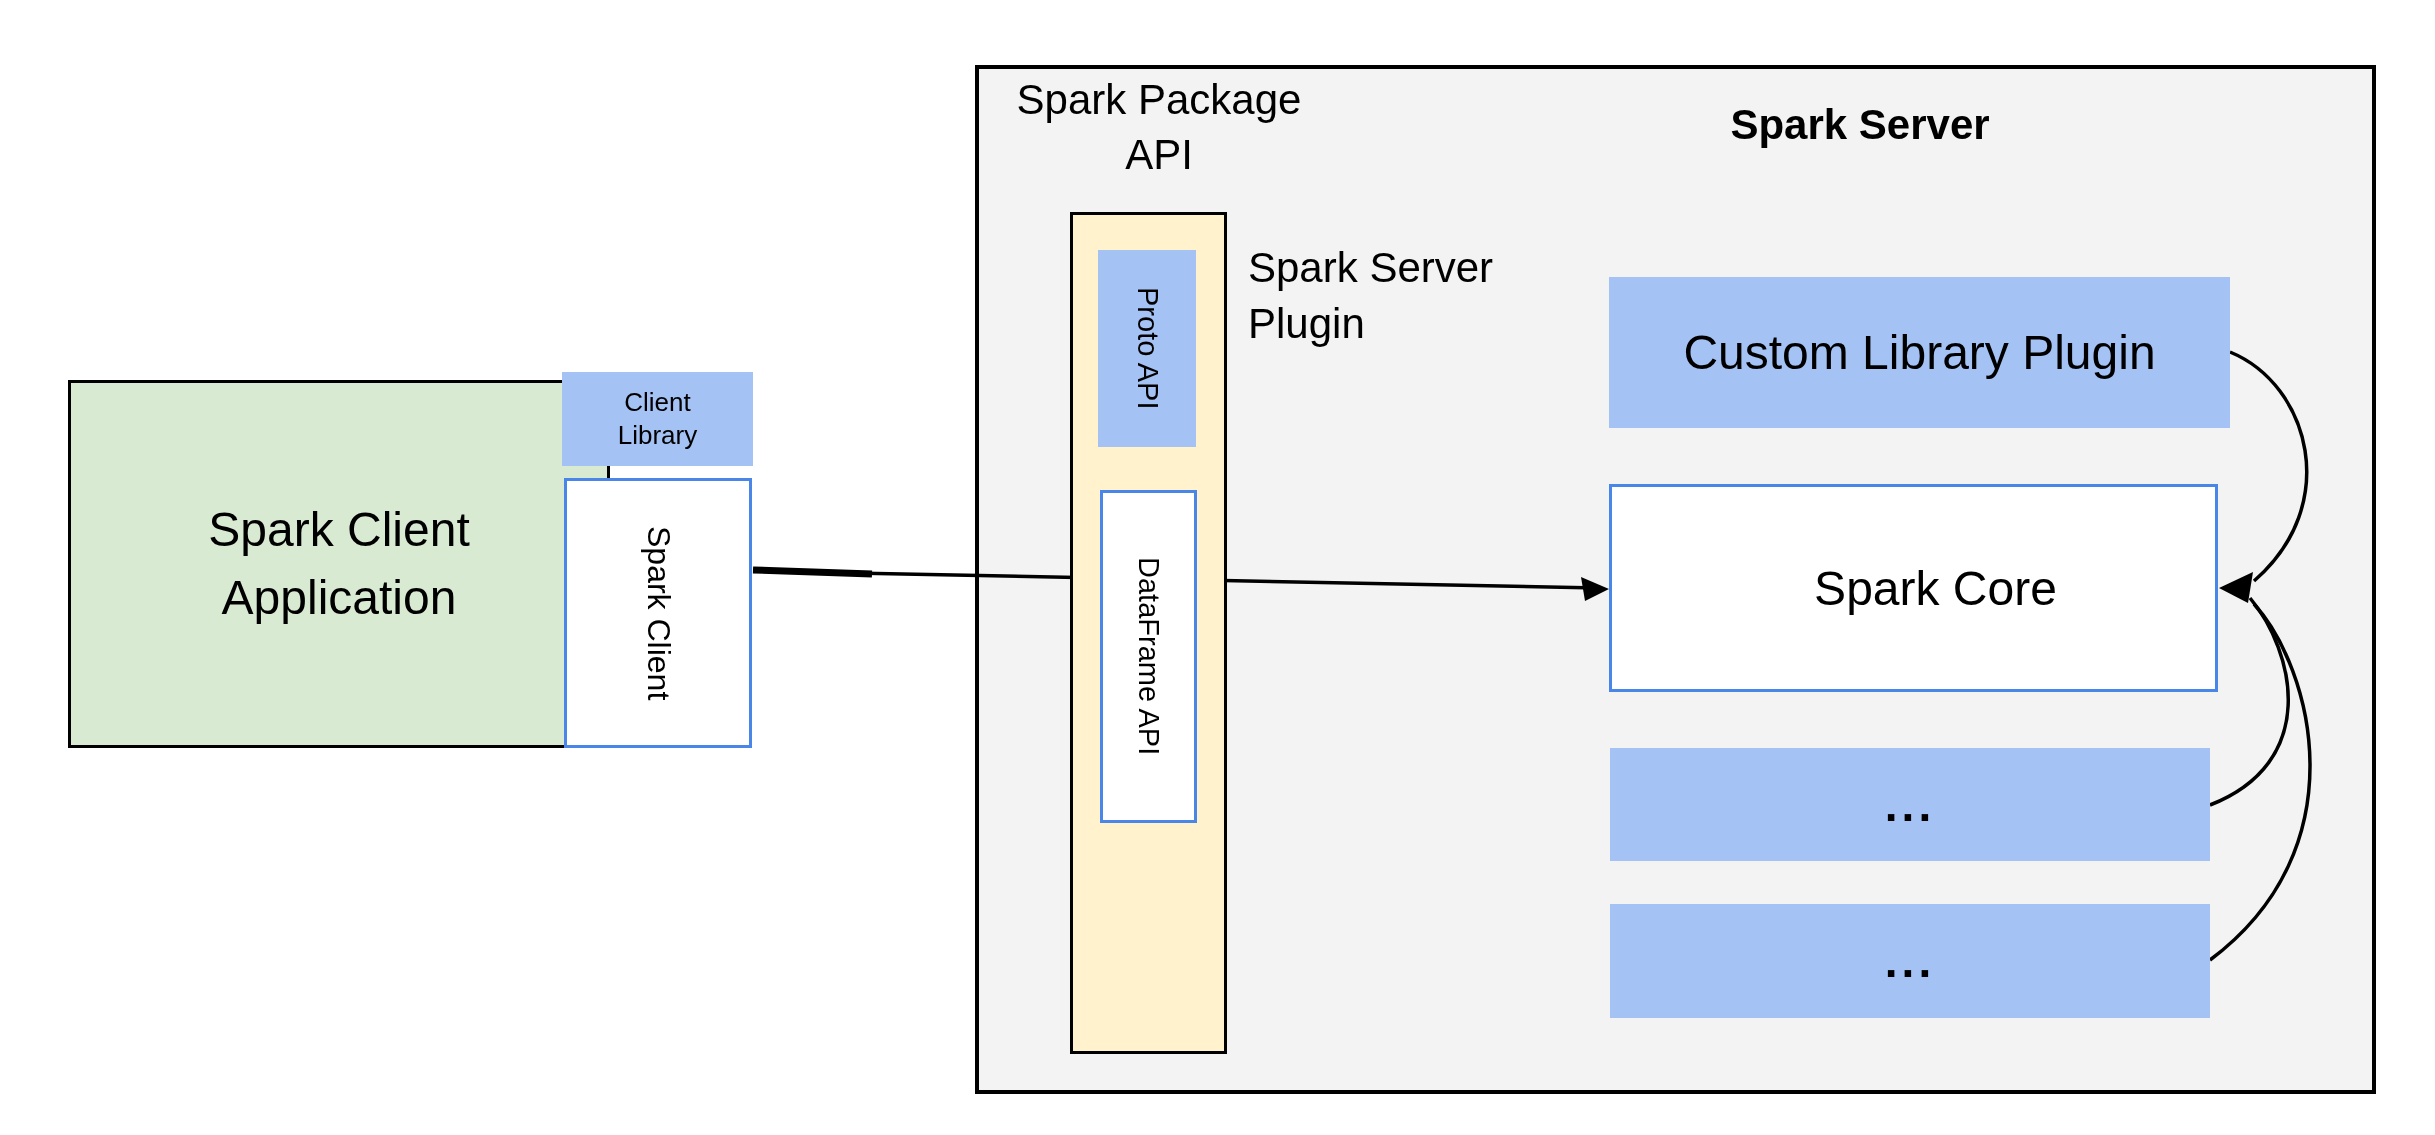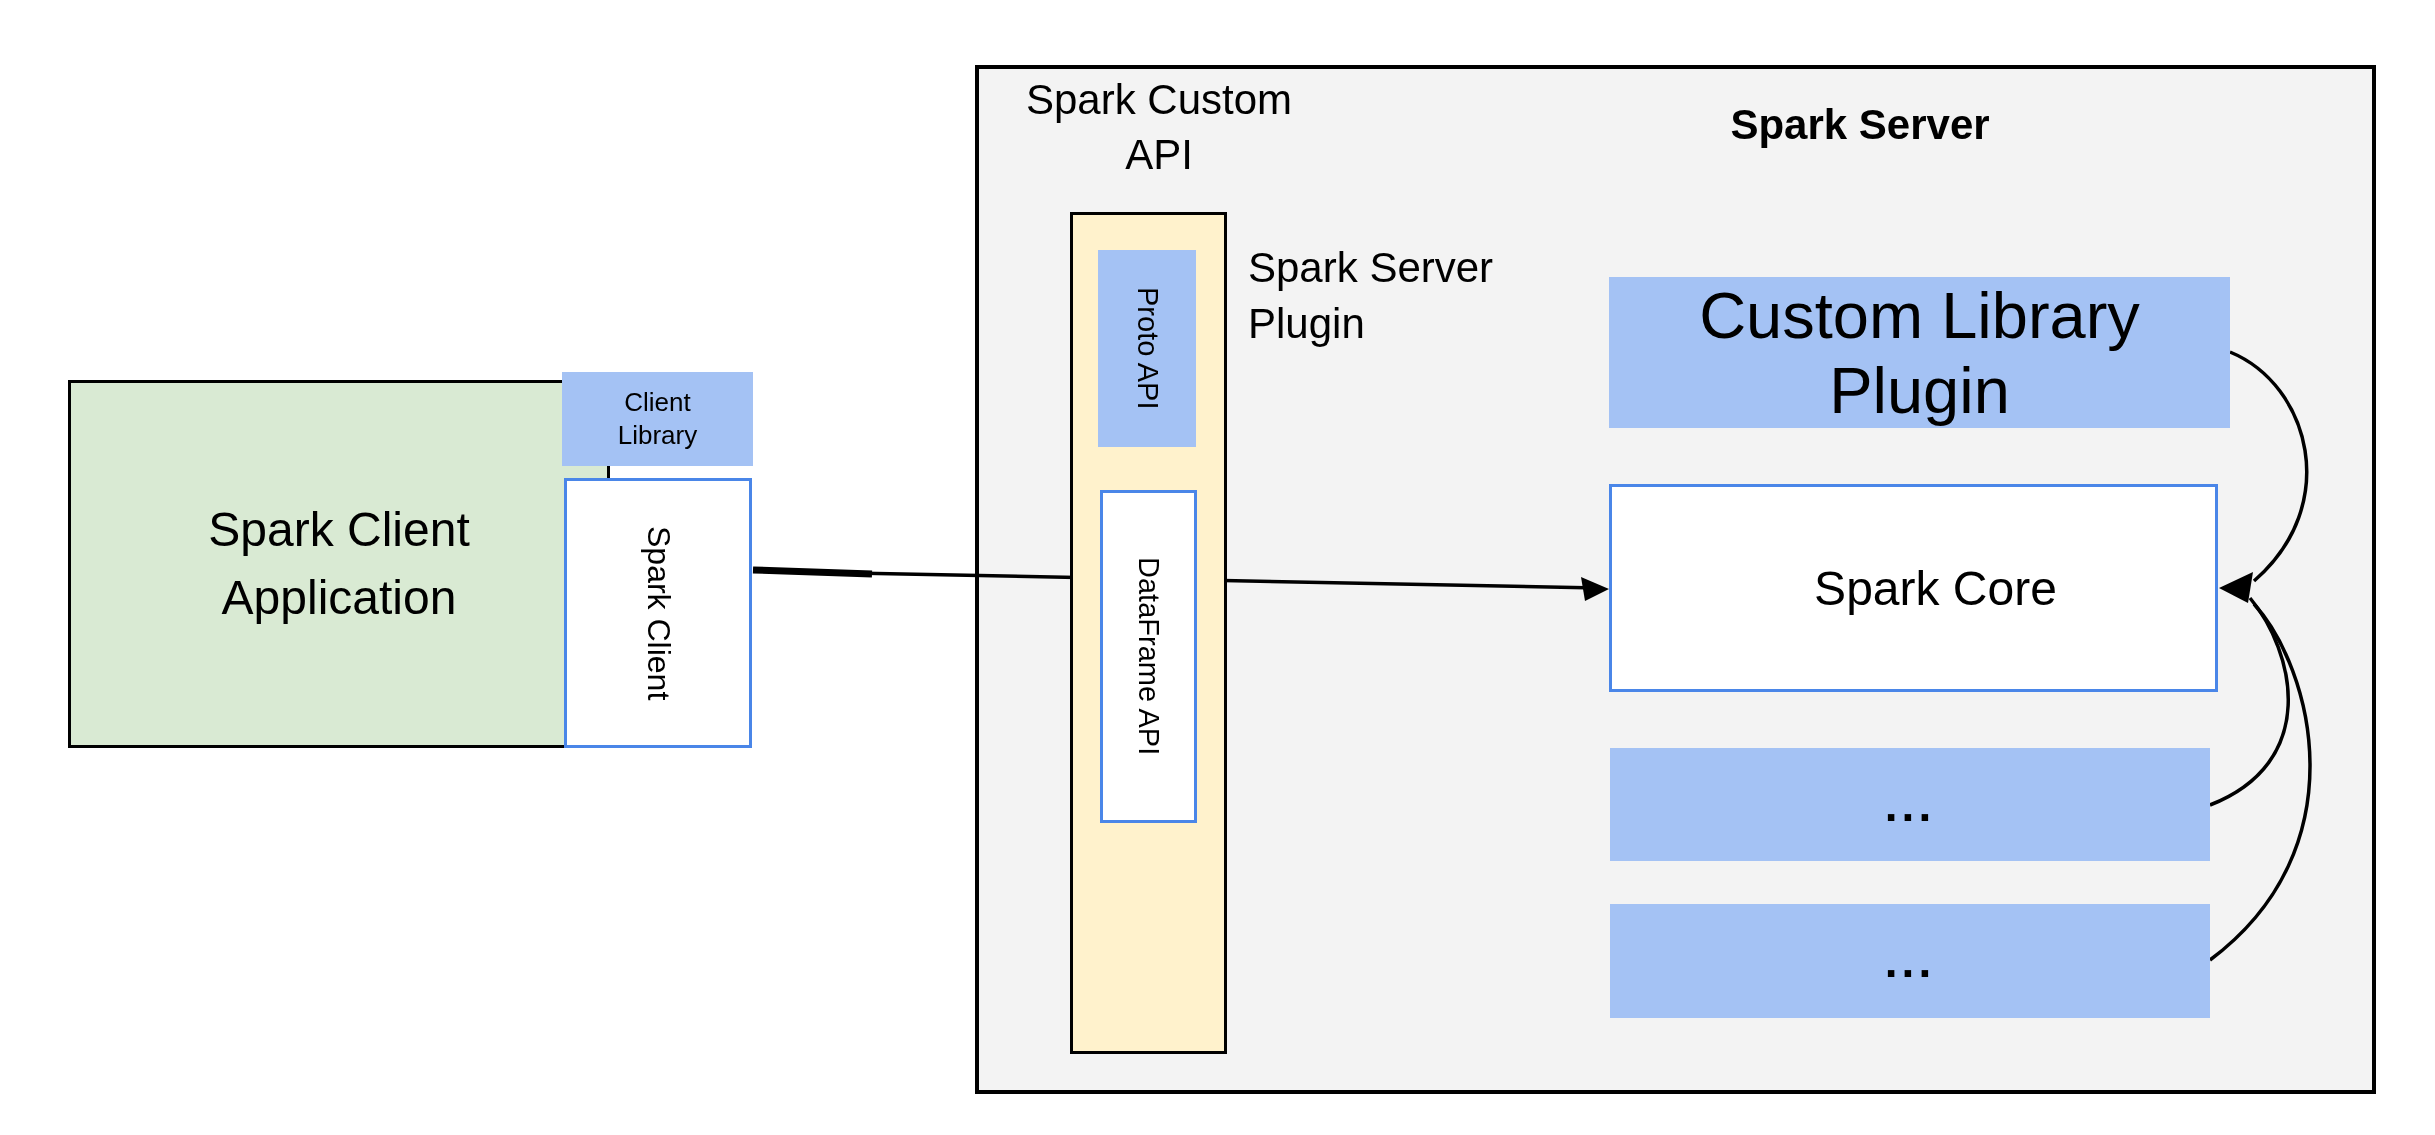--- a/index.html
+++ b/index.html
@@ -38,21 +38,21 @@
     background:#ffffff; border:3px solid var(--blue-border); font-size:29px;}
   
   .connect-title{left:963px; top:72px; width:392px; z-index:4;
     font-size:42px; line-height:55px; text-align:center;}
   .server-title{left:1660px; top:100px; width:400px; z-index:4;
     font-size:42px; line-height:50px; font-weight:bold; text-align:center;}
   .library-label{left:1248px; top:240px; width:360px; z-index:4;
     font-size:42px; line-height:56px; text-align:left;}
   
   .plugin{left:1609px; top:277px; width:621px; height:151px;
-    background:var(--blue-fill); z-index:3; font-size:65px;}
+    background:var(--blue-fill); z-index:3; font-size:48px;}
   .core{left:1609px; top:484px; width:609px; height:208px;
     background:#ffffff; border:3px solid var(--blue-border); z-index:3; font-size:48px;padding-left:44px;}
   .dots1{left:1610px; top:748px; width:600px; height:113px;}
   .dots2{left:1610px; top:904px; width:600px; height:114px;}
   .dotsbox{background:var(--blue-fill); z-index:3; font-size:46px; font-weight:bold; letter-spacing:4px;}
 </style>
 </head>
 <body>
 
 <div class="canvas">
@@ -86,21 +86,21 @@
   <div class="abs pillar">
     <div class="proto vtext">
       <span>Proto API</span>
     </div>
     <div class="dataframe vtext">
       <span>DataFrame API</span>
     </div>
   </div>
 
   <div class="abs connect-title">
-    <div>Spark Custom</div>
+    <div>Spark Package</div>
     <div>API</div>
   </div>
 
   <div class="abs server-title">Spark Server</div>
 
   <div class="abs library-label">
     <div>Spark Server</div>
     <div>Plugin</div>
   </div>
 

